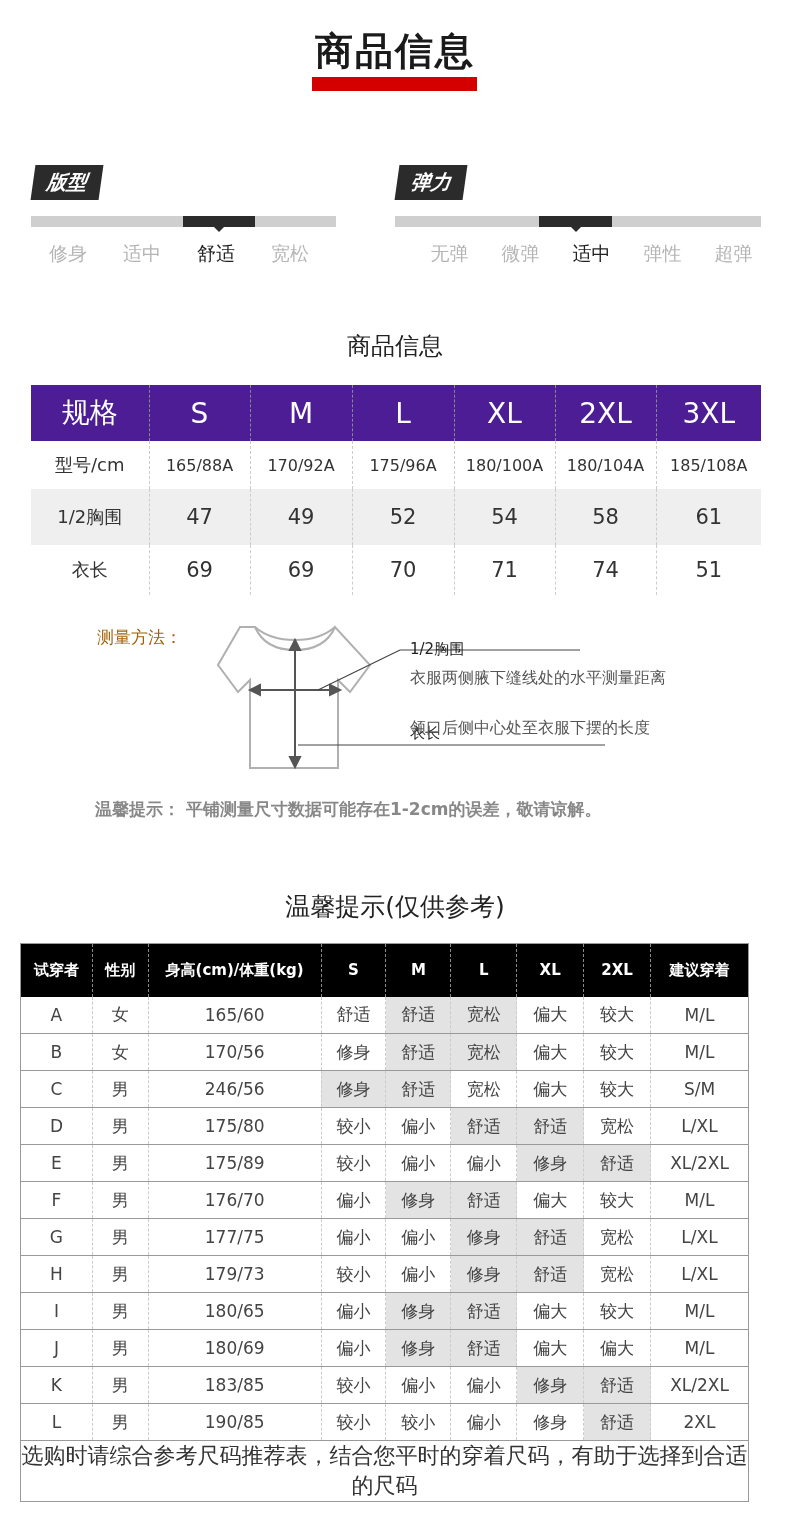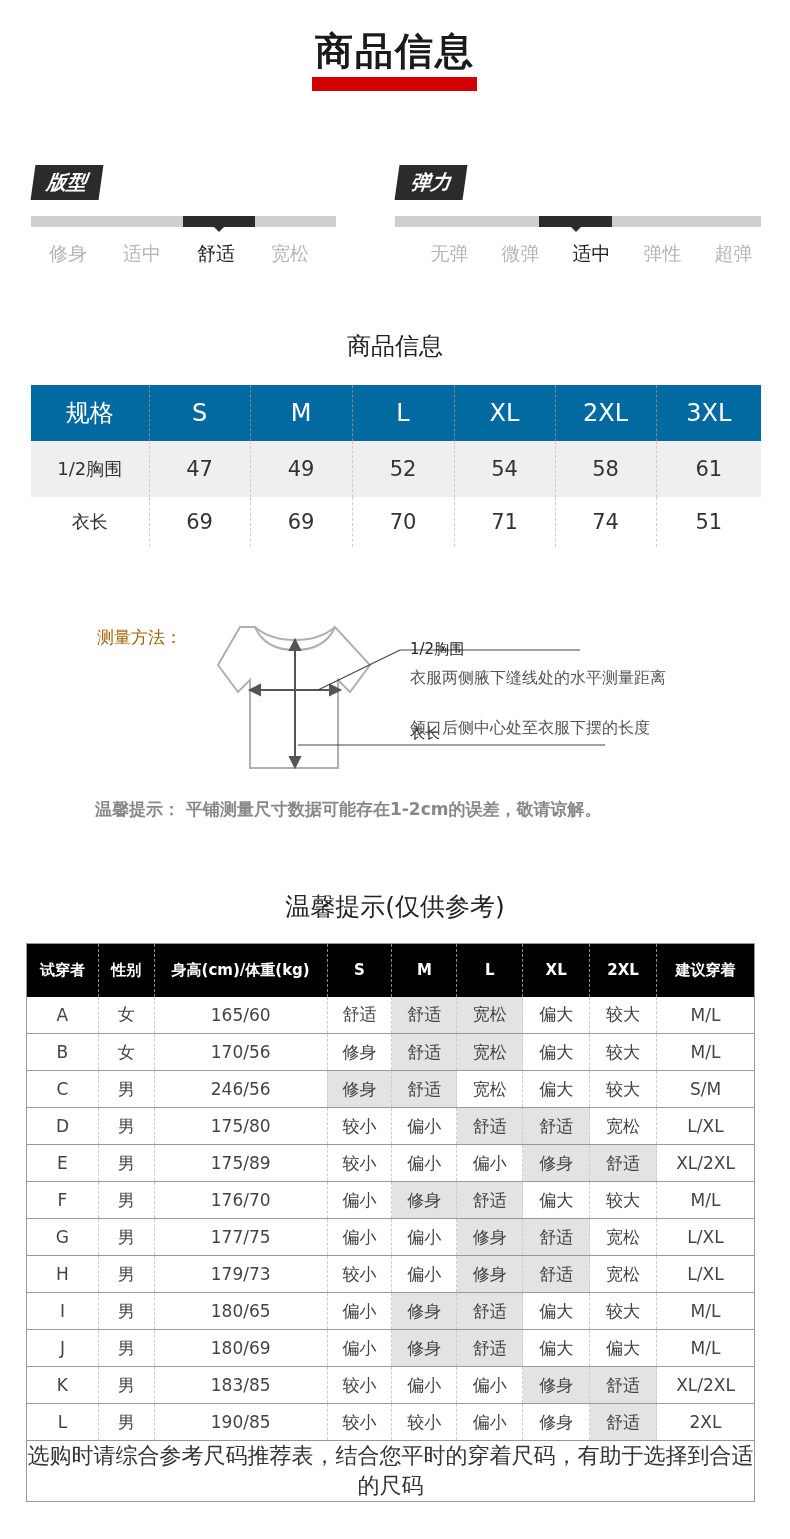--- a/index.html
+++ b/index.html
@@ -13,37 +13,37 @@
   .gauge-knob { position: absolute; top: 0; height: 11px; background: #2b2b2b; }
   .gauge-knob::after { content: ""; position: absolute; left: 50%; bottom: -5px; margin-left: -5px; border-left: 5px solid transparent; border-right: 5px solid transparent; border-top: 5px solid #2b2b2b; }
   .gauge-labels { position: absolute; top: 76px; left: 0; display: flex; }
   .gauge-labels span { font-size: 19px; color: #b5b5b5; text-align: center; }
   .gauge-labels span.active { color: #222; }
 
   .sec-title { position: absolute; left: 0; width: 790px; text-align: center; font-size: 24px; color: #222; }
 
   table { border-collapse: collapse; }
   .spec { position: absolute; top: 385px; left: 31px; width: 730px; }
-  .spec th { background: #0369a1; color: #fff; font-weight: normal; font-size: 24px; height: 56px; border-left: 1px dashed #888; }
+  .spec th { background: #4c1d95; color: #fff; font-weight: normal; font-size: 28px; height: 56px; border-left: 1px dashed #888; }
   .spec th:first-child { border-left: none; }
   .spec td { text-align: center; font-size: 16px; color: #333; border-left: 1px dashed #ccc; }
   .spec td:first-child { border-left: none; font-size: 18px; }
   .spec tr.r1 td { height: 48px; }
   .spec tr.r2 td { height: 56px; background: #efefef; font-size: 21px; }
   .spec tr.r2 td:first-child { font-size: 18px; }
   .spec tr.r3 td { height: 50px; font-size: 21px; }
   .spec tr.r3 td:first-child { font-size: 18px; }
 
   .measure-label { position: absolute; top: 626px; left: 97px; font-size: 17px; color: #a16207; }
   .shirt { position: absolute; top: 620px; left: 210px; }
   .ann-title { position: absolute; font-size: 15px; color: #222; }
   .ann-desc { position: absolute; font-size: 16px; color: #555; }
   .tip { position: absolute; top: 798px; left: 95px; font-size: 17px; color: #888; font-weight: bold; }
 
-  .rec { position: absolute; top: 943px; left: 26px; width: 729px; border: 1px solid #999; }
+  .rec { position: absolute; top: 943px; left: 20px; width: 729px; border: 1px solid #999; }
   .rec th { background: #000; color: #fff; font-weight: bold; font-size: 15px; height: 53px; border-left: 1px dashed #888; padding: 0 2px; }
   .rec th:first-child { border-left: none; }
   .rec td { text-align: center; font-size: 17px; color: #444; height: 37px; border-left: 1px dashed #ccc; border-bottom: 1px solid #999; }
   .rec td:first-child { border-left: none; }
   .rec td.hl { background: #e3e3e3; }
   .rec td.note { font-size: 22px; color: #333; height: 48px; border-left: none; }
 </style>
 </head>
 <body>
 
@@ -90,20 +90,29 @@
     </colgroup>
   <tbody>
       <tr>
     <th>规格</th>
     <th>S</th>
     <th>M</th>
     <th>L</th>
     <th>XL</th>
     <th>2XL</th>
     <th>3XL</th>
+  </tr>
+  <tr class="r1">
+    <td>型号/cm</td>
+    <td>165/88A</td>
+    <td>170/92A</td>
+    <td>175/96A</td>
+    <td>180/100A</td>
+    <td>180/104A</td>
+    <td>185/108A</td>
   </tr>
   <tr class="r2">
     <td>1/2胸围</td>
     <td>47</td>
     <td>49</td>
     <td>52</td>
     <td>54</td>
     <td>58</td>
     <td>61</td>
   </tr>

